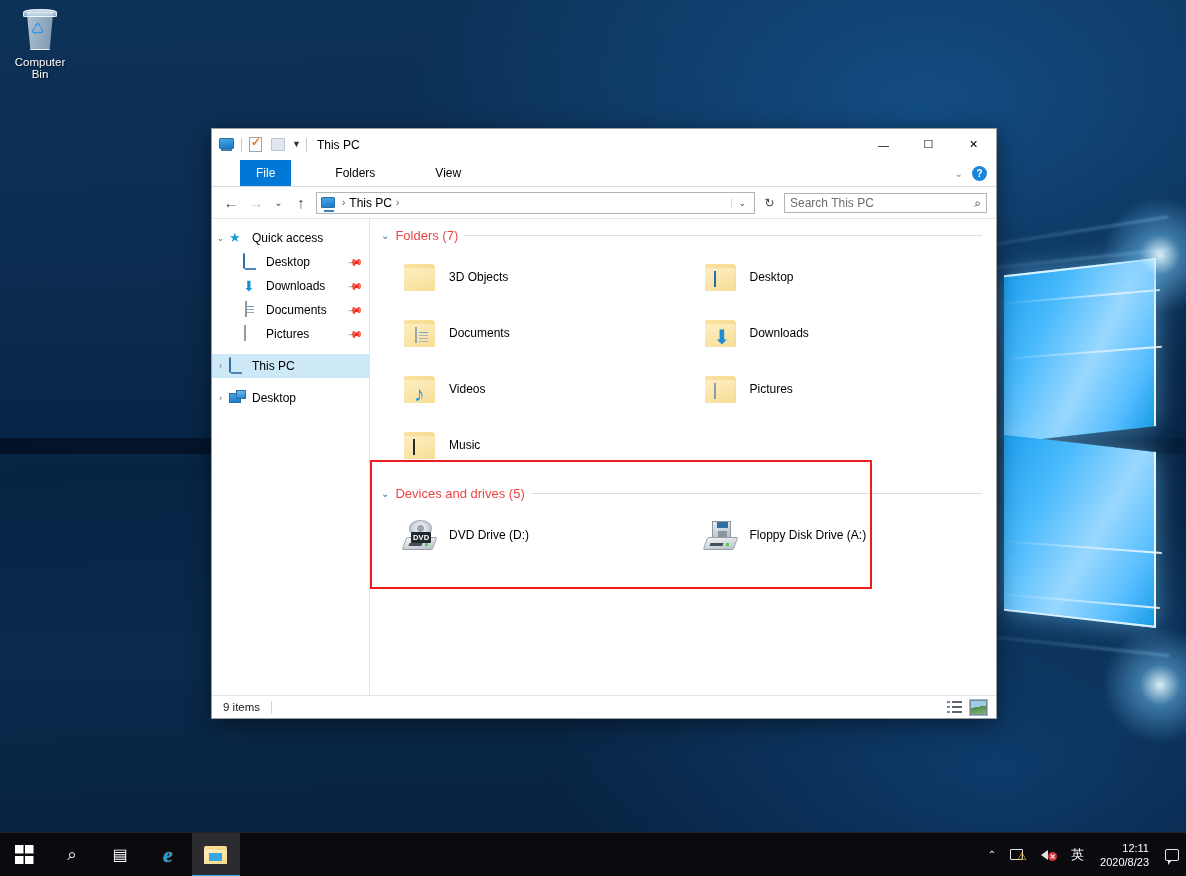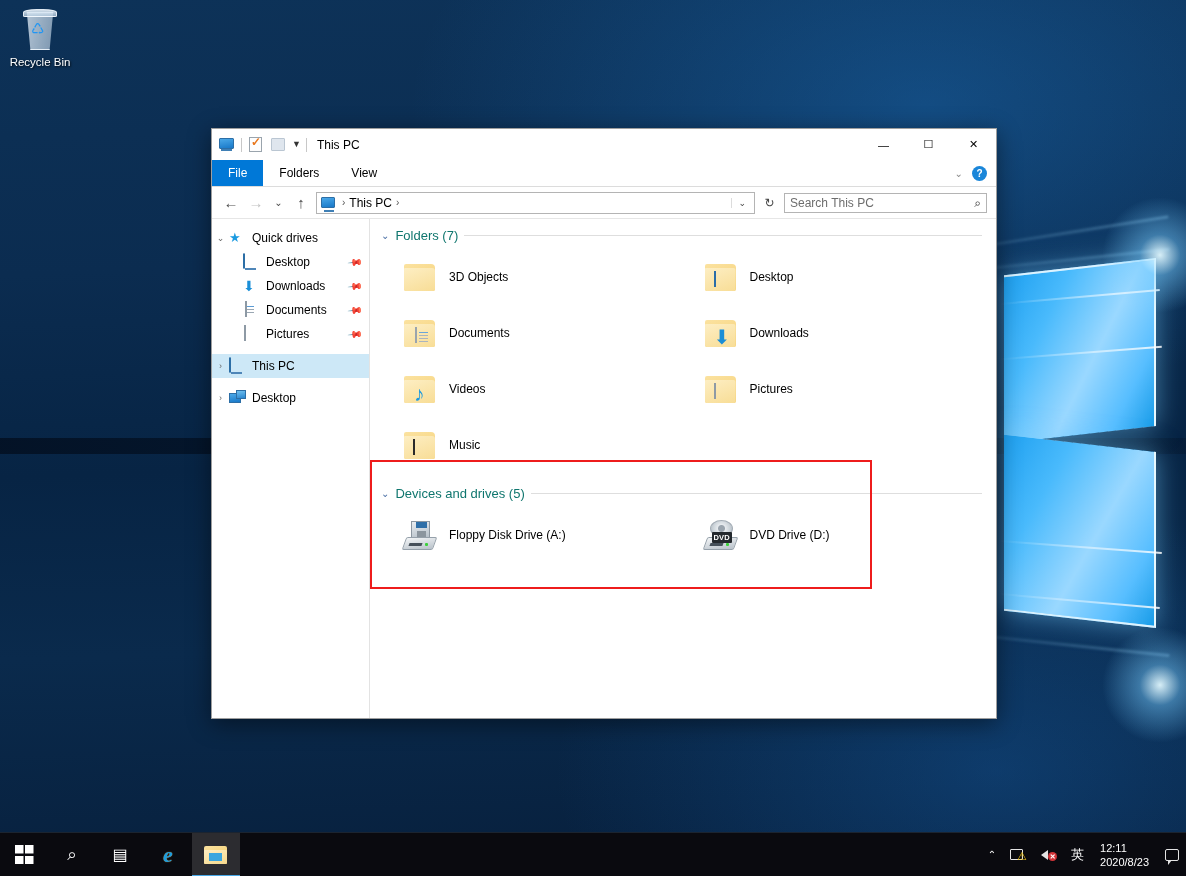--- a/index.html
+++ b/index.html
@@ -146,21 +146,21 @@
     font-size: 11px; color: #000; cursor: pointer;
   }
 
   
   #ribbon {
     height: 27px; display: flex; align-items: stretch;
     background: #ffffff; border-bottom: 1px solid #dcdcdc; flex: none;
   }
   .ribbon-tab {
     padding: 0 16px; display: flex; align-items: center;
-    font-size: 12px; color: #000; cursor: pointer;
+    font-size: 12px; color: #000; cursor: pointer; margin-left: 28px;
   }
   .ribbon-tab.active { background: #0078d7; color: #fff; }
   #ribbon-right { margin-left: auto; display: flex; align-items: center; gap: 9px; padding-right: 9px; }
   #ribbon-expand { font-size: 10px; color: #888; cursor: pointer; }
   #help-button {
     width: 15px; height: 15px; border-radius: 50%;
     background: #1a86d9; color: #fff; font-size: 10px; font-weight: bold;
     display: flex; align-items: center; justify-content: center; cursor: pointer;
   }
 
@@ -255,21 +255,21 @@
     background: linear-gradient(170deg, #6fc0f0, #2a86cf); border: 1px solid #2c6ea6;
   }
 
   
   #content {
     flex: 1; background: #fff; overflow: hidden; position: relative;
     padding: 9px 14px 0 11px;
   }
   .group-header { display: flex; align-items: center; gap: 6px; margin-bottom: 6px; }
   .group-chevron { font-size: 10px; color: #4a6fa5; cursor: pointer; }
-  .group-title { font-size: 13px; color: #0f766e; white-space: nowrap; }
+  .group-title { font-size: 13px; color: #ef4444; white-space: nowrap; }
   .group-rule { flex: 1; height: 1px; background: #dedede; }
   .item-grid { display: grid; grid-template-columns: 1fr 1fr; }
   .grid-item {
     display: flex; align-items: center; gap: 10px;
     height: 56px; padding-left: 22px; cursor: pointer;
   }
   .item-label { font-size: 12px; color: #000; }
 
   
   .folder-ico { width: 36px; height: 32px; position: relative; flex: none; }
@@ -450,21 +450,21 @@
     position: absolute; left: 0; top: 3px; width: 0; height: 0;
     border-style: solid; border-width: 5px 7px 5px 0;
     border-color: transparent #e4e4e4 transparent transparent;
   }
   #tray-volume .mute {
     position: absolute; left: 7px; top: 5px; width: 9px; height: 9px;
     background: #d13438; border-radius: 50%;
     color: #fff; font-size: 7px; line-height: 9px; text-align: center; font-weight: bold;
   }
   #tray-ime { font-size: 13px; }
-  #tray-clock { text-align: left; line-height: 14px; padding: 0 9px; cursor: pointer; }
+  #tray-clock { text-align: right; line-height: 14px; padding: 0 9px; cursor: pointer; }
   #notif-glyph {
     width: 14px; height: 12px; border: 1.4px solid #e4e4e4;
     border-radius: 2px; position: relative;
   }
   #notif-glyph::after {
     content: ''; position: absolute; left: 2px; bottom: -5px;
     width: 0; height: 0; border-style: solid; border-width: 5px 4px 0 0;
     border-color: #e4e4e4 transparent transparent transparent;
   }
 </style>
@@ -485,21 +485,21 @@
   <div class="corner-glow" id="glow-top"></div>
   <div class="corner-glow" id="glow-bot"></div>
 </div>
 
 <div id="recycle-bin">
   <div class="bin-glyph">
     <div class="bin-body"></div>
     <div class="bin-lid"></div>
     <div class="bin-recycle">♺</div>
   </div>
-  <div>Recycle Bin</div>
+  <div>Computer Bin</div>
 </div>
 
 <div id="explorer-window">
 
   <div id="title-bar">
     <div id="qat">
       <div class="qat-icon">
           <div class="mon-icon"></div>
         </div>
       <div class="qat-sep"></div>
@@ -548,21 +548,21 @@
       <span id="search-icon">⌕</span>
     </div>
   </div>
 
   <div id="win-body">
 
     <div id="sidebar">
       <div class="nav-item">
         <span class="nav-chevron">⌄</span>
         <span class="nav-icon"><span class="ico-star">★</span></span>
-        <span class="nav-label">Quick drives</span>
+        <span class="nav-label">Quick access</span>
       </div>
       <div class="nav-item" style="padding-left:31px">
         <span class="nav-icon"><span class="ico-desktop"></span></span>
         <span class="nav-label">Desktop</span>
         <span class="pin-icon">📌</span>
       </div>
       <div class="nav-item" style="padding-left:31px">
         <span class="nav-icon"><span class="ico-download">⬇</span></span>
         <span class="nav-label">Downloads</span>
         <span class="pin-icon">📌</span>
@@ -656,45 +656,53 @@
         </div>
       </div>
 
       <div class="group-header" style="margin-top:13px">
         <span class="group-chevron">⌄</span>
         <span class="group-title">Devices and drives (5)</span>
         <span class="group-rule"></span>
       </div>
 
       <div class="item-grid">
-        <div class="grid-item">
-          <span class="drive-ico">
-            <span class="floppy-disk"></span>
-            <span class="drive-base"></span>
-            <span class="drive-slot"></span>
-            <span class="drive-led"></span>
-          </span>
-          <span class="item-label">Floppy Disk Drive (A:)</span>
-        </div>
         <div class="grid-item">
           <span class="drive-ico">
             <span class="dvd-disc"></span>
             <span class="drive-base"></span>
             <span class="drive-slot"></span>
             <span class="drive-led"></span>
             <span class="dvd-tag">DVD</span>
           </span>
           <span class="item-label">DVD Drive (D:)</span>
         </div>
+        <div class="grid-item">
+          <span class="drive-ico">
+            <span class="floppy-disk"></span>
+            <span class="drive-base"></span>
+            <span class="drive-slot"></span>
+            <span class="drive-led"></span>
+          </span>
+          <span class="item-label">Floppy Disk Drive (A:)</span>
+        </div>
       </div>
 
       <div id="devices-highlight"></div>
     </div>
   </div>
 
+  <div id="status-bar">
+    <span id="status-count">9 items</span>
+    <span id="status-sep"></span>
+    <span id="view-buttons">
+      <span class="view-btn vb-details"></span>
+      <span class="view-btn vb-large selected"></span>
+    </span>
+  </div>
 </div>
 
 <div id="taskbar">
   <div class="tb-btn" id="taskbar-start">
     <span id="start-glyph"></span>
   </div>
   <div class="tb-btn" id="taskbar-search">
     <span id="search-glyph">⌕</span>
   </div>
   <div class="tb-btn" id="taskbar-taskview">

